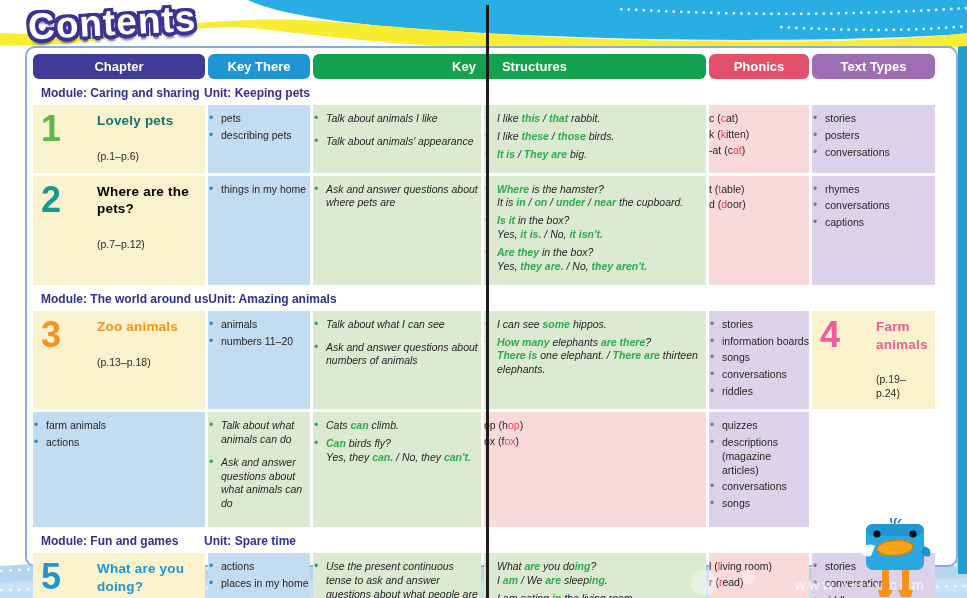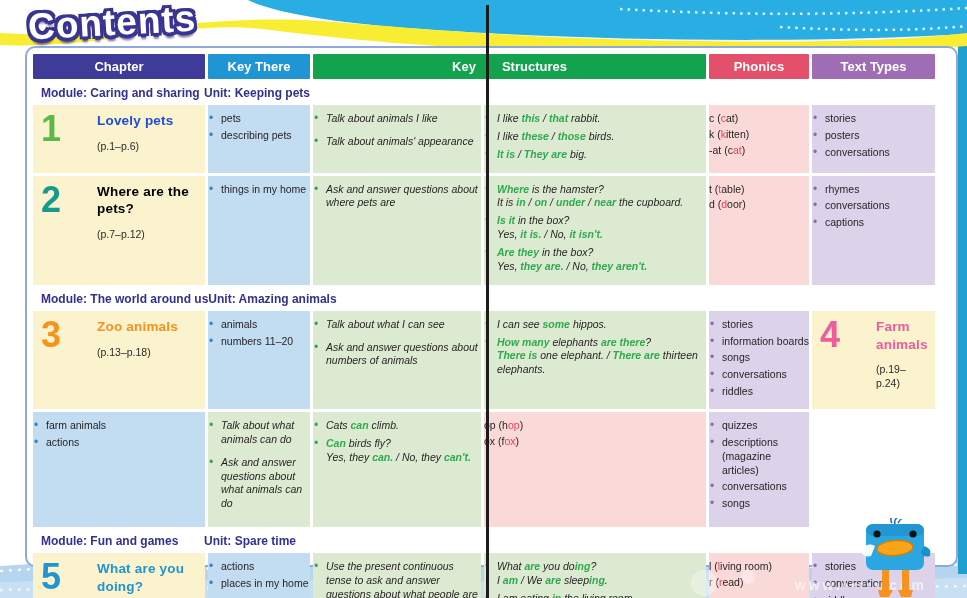--- a/index.html
+++ b/index.html
@@ -39,21 +39,21 @@
     background:#ffffff;border:2px solid #8ea9da;border-radius:10px;
     padding:6px;z-index:2;
   }
   .tgrid{
     display:grid;
     grid-template-columns:172px 102px 168px 222px 100px 123px;
     column-gap:3px;row-gap:3px;
     align-content:start;
   }
   .hcell{
-    height:25px;border-radius:1px;display:flex;align-items:center;justify-content:center;
+    height:25px;border-radius:6px;display:flex;align-items:center;justify-content:center;
     color:#fff;font-weight:bold;font-size:13px;
   }
   .h-chapter{background:var(--header-chapter,#3f3b99);}
   .h-keywords{background:var(--header-keywords,#1f95d4);}
   .h-structures{background:var(--header-structures,#13a24d);grid-column:3 / span 2;gap:26px;}
   .h-phonics{background:var(--header-phonics,#e4506b);}
   .h-texttypes{background:var(--header-texttypes,#9f6db4);text-align:center;}
 
   .module-row{
     grid-column:1 / -1;display:flex;align-items:flex-start;
@@ -67,21 +67,21 @@
   .cell.keywords{background:var(--cell-keywords,#c2dcf1);}
   .cell.structures{background:var(--cell-structures,#dcead2);font-style:italic;}
   .cell.phonics{background:var(--cell-phonics,#fadad9);}
   .cell.texttypes{background:var(--cell-texttypes,#dcd3ea);}
 
   .rh1{min-height:52px;} .rh2{min-height:72px;} .rh3{min-height:62px;}
   .rh4{min-height:70px;} .rh5{min-height:62px;}
 
   .chap-num{width:52px;font-size:36px;font-weight:800;line-height:.95;flex:0 0 auto;}
   .chap-title{font-size:13.5px;font-weight:bold;letter-spacing:.2px;}
-  .chap-pages{font-size:10.5px;color:#2b2b2b;margin-top:10px;}
+  .chap-pages{font-size:10.5px;color:#2b2b2b;margin-top:20px;}
 
   ul.blist{margin:0;padding:0;list-style:none;}
   ul.blist li{position:relative;padding-left:13px;margin:0 0 3px 0;}
   ul.blist li::before{content:"•";position:absolute;left:1px;top:-1px;font-size:12px;}
   .keywords li::before{color:var(--bullet-keywords,#2e86c8);}
   .structures.left li::before{color:var(--bullet-structures,#3aa054);}
   .structures.left li{margin-bottom:9px;}
   .structures.right li::before{color:var(--hl-green,#2faa4e);}
   .structures.right li{margin-bottom:4px;}
   .texttypes li::before{color:var(--bullet-texttypes,#8a6bb0);}
@@ -130,21 +130,21 @@
       <span>Text Types</span>
     </div>
 
     <div class="module-row">
         <span class="module-label">Module: Caring and sharing</span>
         <span class="unit-label">Unit: Keeping pets</span>
       </div>
       <div class="cell chapter rh1">
         <div class="chap-num" style="color: rgb(92, 185, 71);">1</div>
         <div>
-          <div class="chap-title" style="color: #1d4ed8;">Lovely pets</div>
+          <div class="chap-title" style="color: #0f766e;">Lovely pets</div>
           <div class="chap-pages">(p.1–p.6)</div>
         </div>
       </div>
       <div class="cell keywords rh1">
         <ul class="blist keywords">
           <li>pets</li>
           <li>describing pets</li>
         </ul>
       </div>
       <div class="cell structures left rh1">

